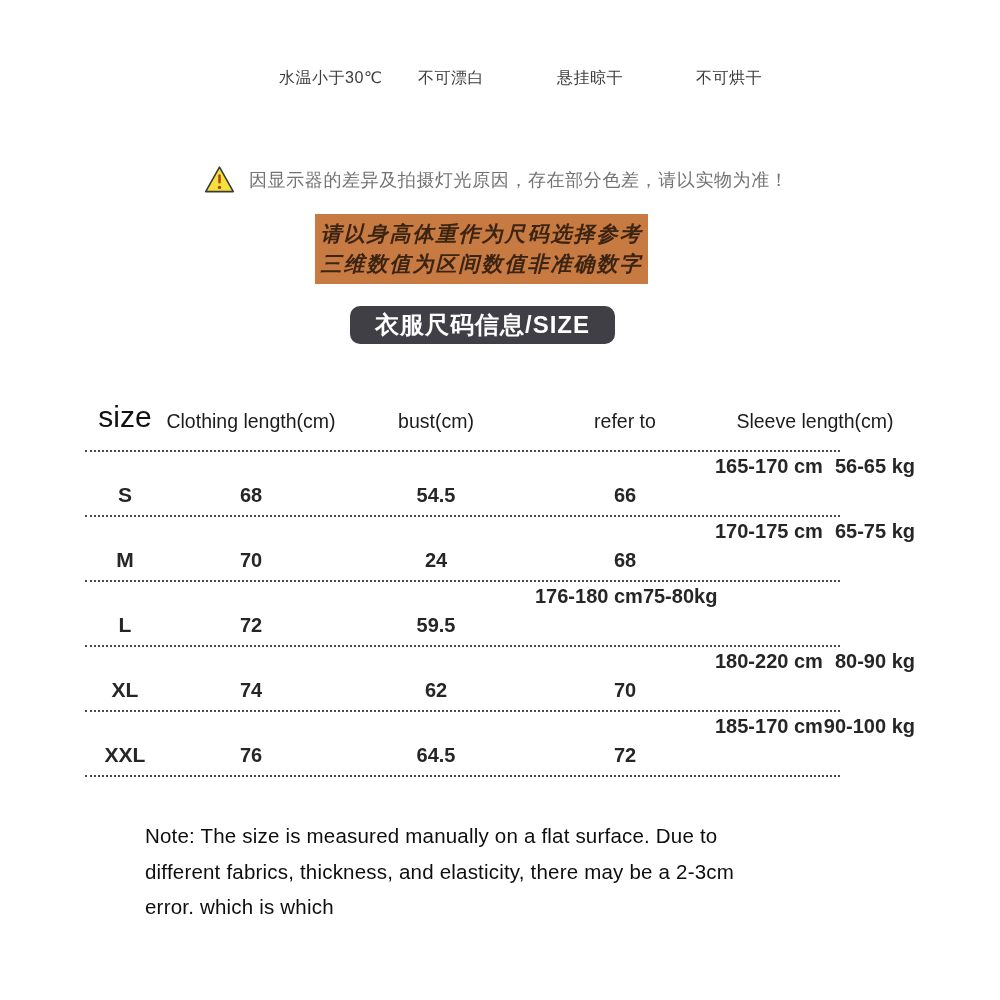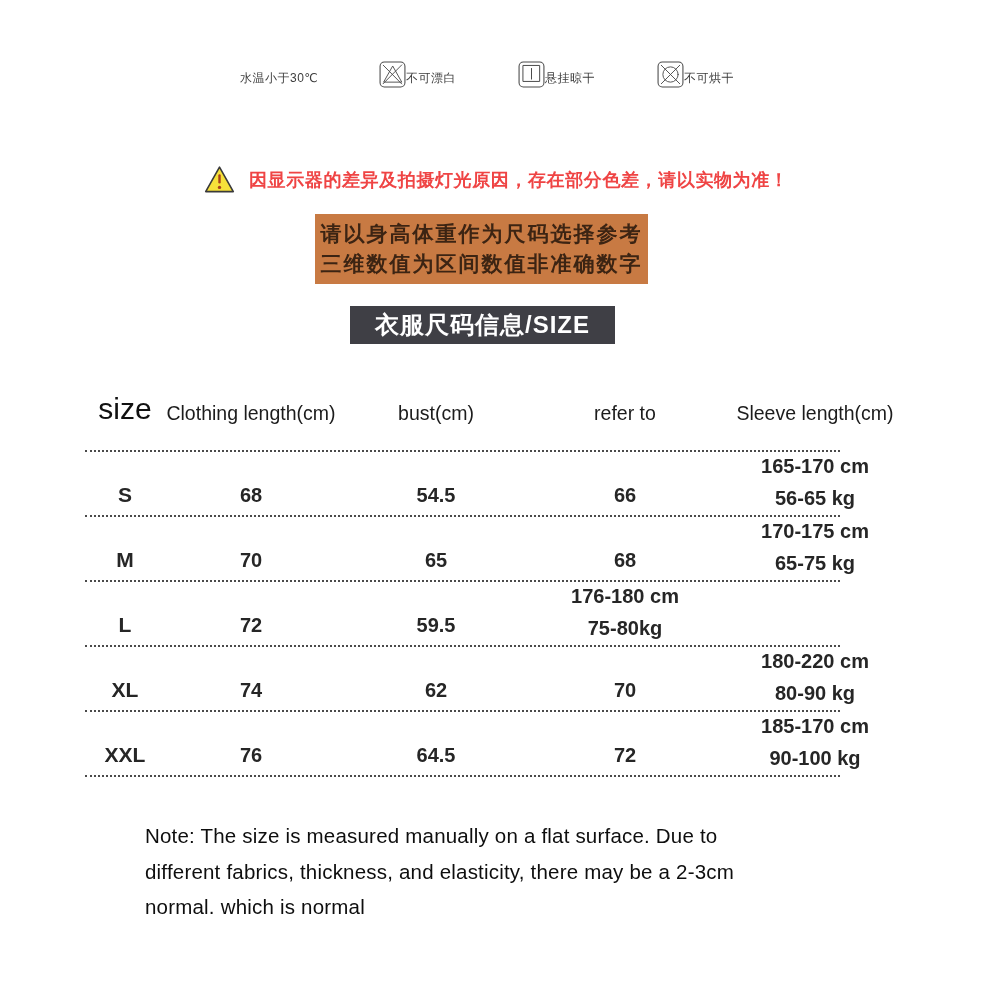--- a/index.html
+++ b/index.html
@@ -5,43 +5,43 @@
   html,body{margin:0;padding:0;}
   body{
     width:1000px;height:1000px;position:relative;background:#ffffff;
     font-family:"Liberation Sans","DejaVu Sans",sans-serif;color:#222;
     overflow:hidden;
   }
   
   .care-row{position:absolute;left:240px;top:36px;display:flex;gap:62px;}
   .care-item{width:77px;display:flex;flex-direction:row;align-items:center;}
   .care-item svg{display:block;}
-  .care-label{margin-top:7px;font-size:12px;color:#3c3c3c;white-space:nowrap;letter-spacing:0.5px;}
+  .care-label{margin-top:7px;font-size:16px;color:#3c3c3c;white-space:nowrap;letter-spacing:0.5px;margin-left:39px;}
   
   .notice-row{position:absolute;left:203px;top:164px;display:flex;align-items:center;gap:13px;}
-  .notice-text{font-size:18px;font-weight:bold;color:#ef4444;letter-spacing:0.6px;white-space:nowrap;}
+  .notice-text{font-size:18px;font-weight:normal;color:#737373;letter-spacing:0.6px;white-space:nowrap;}
   
   .size-tip{position:absolute;left:315px;top:214px;width:333px;height:70px;
     background:#c87a43;display:flex;flex-direction:column;justify-content:center;align-items:center;}
-  .size-tip .tip-line{font-size:21px;font-weight:bold;color:#3c2413;letter-spacing:2px;line-height:30px;white-space:nowrap;}
+  .size-tip .tip-line{font-size:21px;font-weight:bold;color:#3c2413;letter-spacing:2px;line-height:30px;white-space:nowrap;font-style:italic;}
   
   .section-title{position:absolute;left:350px;top:306px;width:265px;height:38px;
     background:#3f3f45;color:#ffffff;display:flex;align-items:center;justify-content:center;
-    font-size:24px;font-weight:bold;letter-spacing:1px;}
+    font-size:24px;font-weight:bold;letter-spacing:1px;border-radius:10px;}
   
   .size-table{position:absolute;left:85px;top:392px;width:830px;}
   .thead,.trow{display:grid;grid-template-columns:80px 172px 198px 180px 200px;}
   .thead{height:58px;align-items:start;}
-  .th{text-align:center;font-size:19.5px;color:#1c1c1c;padding-top:10px;white-space:nowrap;}
+  .th{text-align:center;font-size:19.5px;color:#1c1c1c;padding-top:10px;white-space:nowrap;margin-top:8px;}
   .th.size-h{font-size:30px;padding-top:0;color:#111;}
   .dotline{width:755px;border-top:2px dotted #4a4a4a;height:0;}
   .trow{height:63px;}
   .td{align-self:end;text-align:center;font-size:20px;font-weight:600;color:#262626;padding-bottom:8px;}
   .td.size-c{font-size:21px;}
-  .refer-cell{display:flex;flex-direction:column;justify-content:space-between;
+  .refer-cell{display:flex;flex-direction:row;justify-content:space-between;
     padding:3px 0 5px;text-align:center;}
   .refer-cell span{font-size:20px;font-weight:600;color:#262626;white-space:nowrap;}
   
   .note{position:absolute;left:145px;top:818px;font-size:20.5px;line-height:35.5px;color:#0e0e0e;letter-spacing:0.2px;}
   .note div{white-space:nowrap;}
 </style>
 </head>
 <body>
 
 <div class="care-row">
@@ -127,21 +127,21 @@
       <span>165-170 cm</span>
       <span>56-65 kg</span>
     </div>
   </div>
 
   <div class="dotline"></div>
 
   <div class="trow">
     <div class="td size-c">M</div>
     <div class="td">70</div>
-    <div class="td">65</div>
+    <div class="td">24</div>
     <div class="td">68</div>
     <div class="refer-cell">
       <span>170-175 cm</span>
       <span>65-75 kg</span>
     </div>
   </div>
 
   <div class="dotline"></div>
 
   <div class="trow">
@@ -179,14 +179,14 @@
       <span>90-100 kg</span>
     </div>
   </div>
 
   <div class="dotline"></div>
 </div>
 
 <div class="note">
   <div>Note: The size is measured manually on a flat surface. Due to</div>
   <div>different fabrics, thickness, and elasticity, there may be a 2-3cm</div>
-  <div>normal. which is normal</div>
+  <div>error. which is which</div>
 </div>
 
 </body></html>

